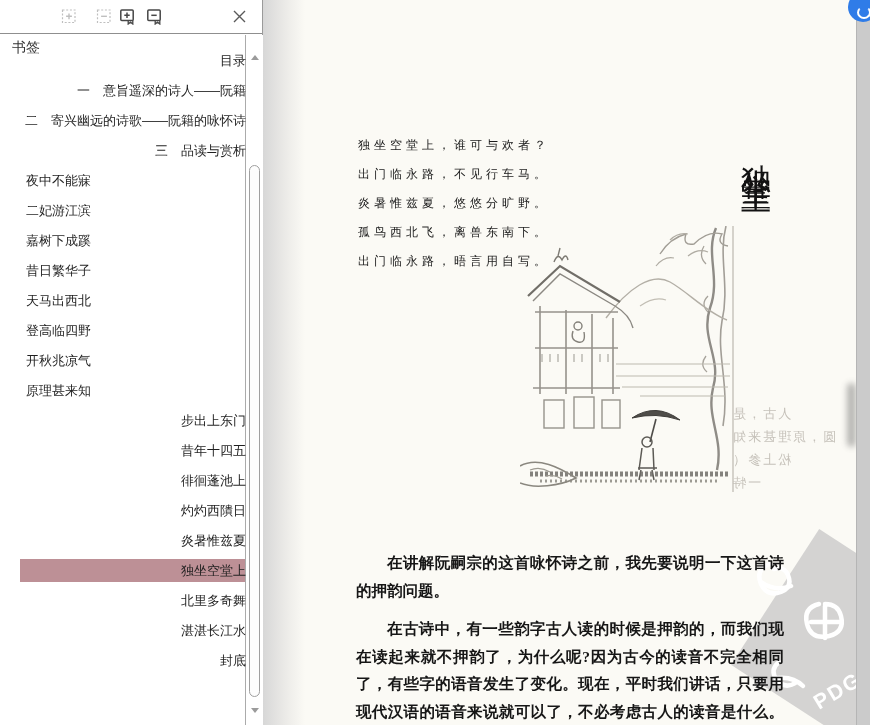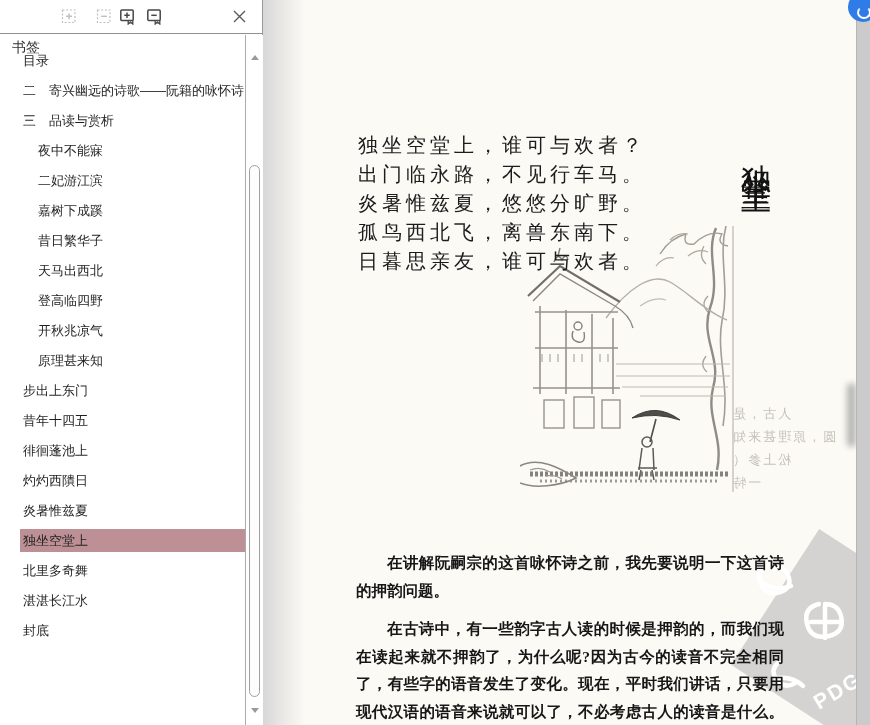--- a/index.html
+++ b/index.html
@@ -13,38 +13,38 @@
   .hd-btn{position:absolute;top:8px;width:16px;height:16px;padding:0;border:none;background:transparent;cursor:pointer;}
   .hd-btn svg{display:block;}
   .btn-expand{left:61px;}
   .btn-collapse{left:96px;}
   .btn-add{left:119px;}
   .btn-del{left:146px;}
   .btn-close{left:232px;}
 
   .bm-list{position:absolute;left:0;top:35px;width:246px;bottom:0;padding-top:11px;box-sizing:border-box;overflow:hidden;}
   .bm-row{position:relative;height:30px;line-height:30px;font-size:13px;color:#1f1f1f;white-space:nowrap;cursor:pointer;}
-  .bm-row.lvl0{padding-left:23px;}
-  .bm-row.lvl1{padding-left:38px;}
+  .bm-row.lvl0{padding-left:23px;text-align:right;}
+  .bm-row.lvl1{padding-left:26px;}
   .bm-row.selected::before{content:'';position:absolute;left:20px;right:1px;top:3px;bottom:4px;background:#bd9096;}
   .bm-label{position:relative;z-index:1;}
 
   
   .bm-sb-track{position:absolute;left:245px;top:35px;width:18px;bottom:0;border-left:1px solid #ababab;background:#fff;box-sizing:border-box;}
   .bm-sb-thumb{position:absolute;left:3px;top:130px;width:11px;height:532px;background:#fdfdfd;border:1px solid #9f9f9f;border-radius:7px;box-sizing:border-box;}
   .sb-arrow{position:absolute;left:5px;width:0;height:0;border-left:4px solid transparent;border-right:4px solid transparent;}
   .sb-arrow.up{top:20px;border-bottom:5px solid #9b9b9b;}
   .sb-arrow.down{bottom:12px;border-top:5px solid #9b9b9b;}
 
   
   .doc-area{position:absolute;left:263px;top:0;width:607px;height:725px;overflow:hidden;background:#fbfaf5;}
   .page-shadow{position:absolute;left:0;top:0;width:42px;height:100%;background:linear-gradient(to right,#d7d7d7,#ecebe8 55%,#fbfaf5);z-index:1;}
   .page{position:absolute;left:37px;top:0;width:556px;height:725px;background:#fbfaf5;z-index:0;}
 
-  .poem{position:absolute;left:95px;top:131px;z-index:5;font-family:"Liberation Serif",serif;font-size:20px;color:#1c1c1c;letter-spacing:4px;}
+  .poem{position:absolute;left:95px;top:131px;z-index:5;font-family:"Liberation Serif",serif;font-size:12px;color:#1c1c1c;letter-spacing:4px;}
   .poem-line{height:29px;line-height:29px;}
 
   .v-title{position:absolute;left:472px;top:140px;z-index:5;writing-mode:vertical-rl;text-orientation:upright;font-family:"Liberation Serif",serif;font-size:30px;letter-spacing:5px;color:#121212;height:200px;}
 
   .illustration{position:absolute;left:257px;top:226px;z-index:2;}
 
   .bleed{position:absolute;left:468px;top:402px;width:128px;z-index:2;font-family:"Liberation Serif",serif;font-size:13px;color:#a9a39a;opacity:.65;text-align:right;}
   .bleed div{transform:scaleX(-1);line-height:23px;letter-spacing:2px;}
 
   .paragraphs{position:absolute;left:82px;top:538px;width:450px;z-index:5;font-family:"Liberation Serif",serif;font-size:15.5px;font-weight:bold;color:#161616;line-height:27.5px;text-align:justify;}
@@ -111,20 +111,21 @@
         <span>
           <svg width="15" height="15" viewBox="0 0 15 15">
             <path d="M2 2 L13 13 M13 2 L2 13" stroke="#5a5a5a" stroke-width="1.4"></path>
           </svg>
         </span>
       </button>
     </div>
 
     <div class="bm-list">
         <div class="bm-row lvl0"><span class="bm-label">目录</span></div>
+        <div class="bm-row lvl0"><span class="bm-label">一　意旨遥深的诗人——阮籍</span></div>
         <div class="bm-row lvl0"><span class="bm-label">二　寄兴幽远的诗歌——阮籍的咏怀诗</span></div>
         <div class="bm-row lvl0"><span class="bm-label">三　品读与赏析</span></div>
         <div class="bm-row lvl1"><span class="bm-label">夜中不能寐</span></div>
         <div class="bm-row lvl1"><span class="bm-label">二妃游江滨</span></div>
         <div class="bm-row lvl1"><span class="bm-label">嘉树下成蹊</span></div>
         <div class="bm-row lvl1"><span class="bm-label">昔日繁华子</span></div>
         <div class="bm-row lvl1"><span class="bm-label">天马出西北</span></div>
         <div class="bm-row lvl1"><span class="bm-label">登高临四野</span></div>
         <div class="bm-row lvl1"><span class="bm-label">开秋兆凉气</span></div>
         <div class="bm-row lvl1"><span class="bm-label">原理甚来知</span></div>
@@ -148,21 +149,21 @@
 
   <div class="doc-area">
     <div class="page"></div>
     <div class="page-shadow"></div>
 
     <div class="poem">
         <div class="poem-line">独坐空堂上，谁可与欢者？</div>
         <div class="poem-line">出门临永路，不见行车马。</div>
         <div class="poem-line">炎暑惟兹夏，悠悠分旷野。</div>
         <div class="poem-line">孤鸟西北飞，离兽东南下。</div>
-        <div class="poem-line">日暮思亲友，谁可与欢者。</div>
+        <div class="poem-line">出门临永路，晤言用自写。</div>
       </div>
 
     <div class="v-title">独坐空堂上</div>
 
     <div class="illustration">
       <svg width="215" height="266" viewBox="0 0 215 266">
 
         <line x1="213" y1="0" x2="213" y2="266" stroke="#c9c5bd" stroke-width="1.5"></line>
 
         <path d="M196 2 C185 28 201 52 190 82 C180 112 202 132 193 162 C186 192 204 212 197 244" fill="none" stroke="#8f8c86" stroke-width="2.4"></path>

